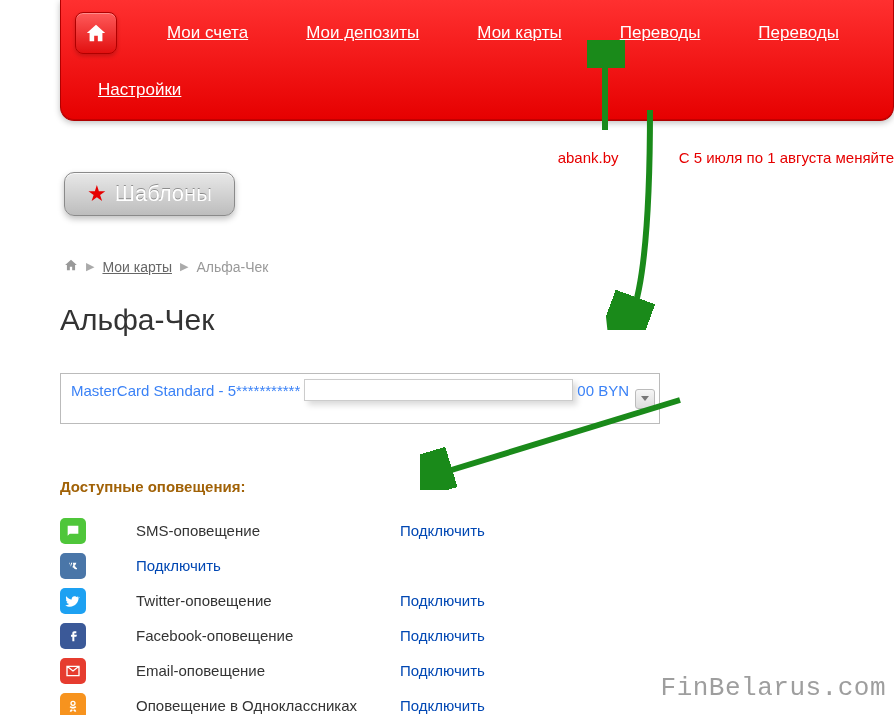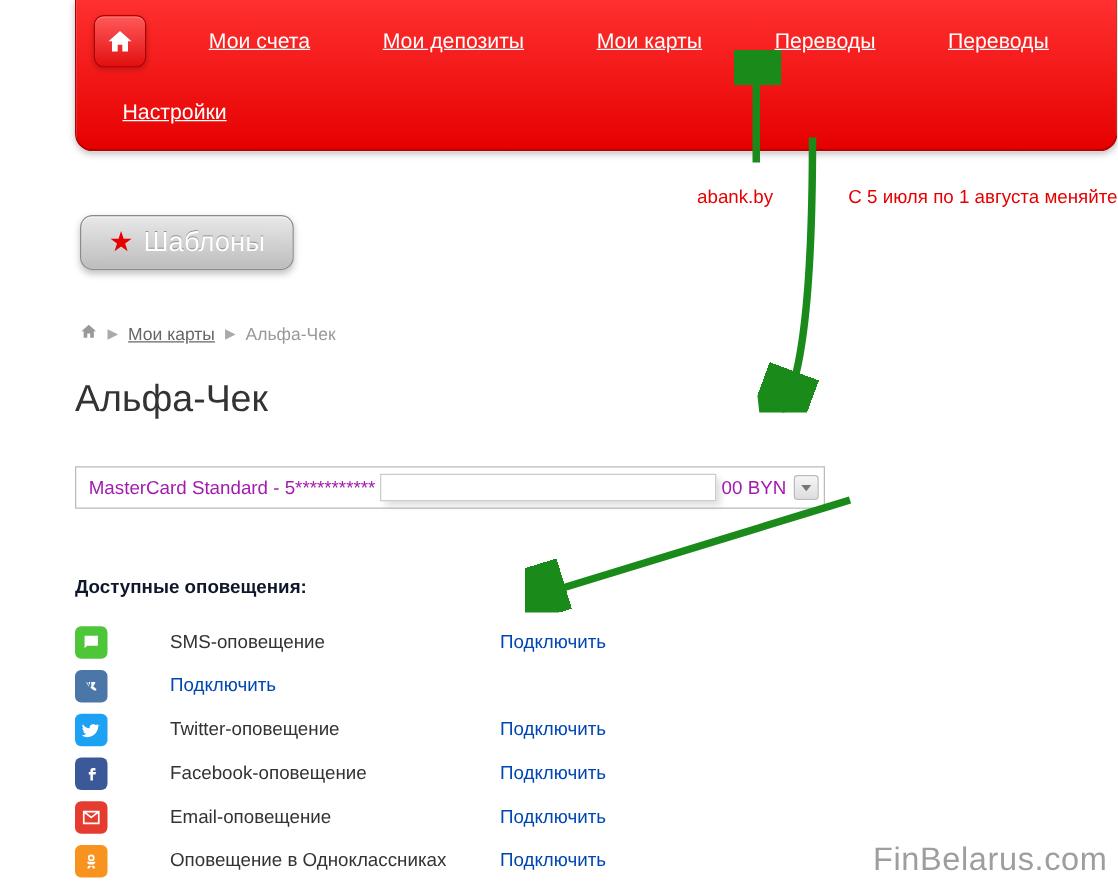--- a/index.html
+++ b/index.html
@@ -95,23 +95,23 @@
       font-weight: normal;
       color: #333;
     }
     .card-select {
       margin: 36px 0 0 60px;
       width: 600px;
       position: relative;
     }
     .select-box {
       border: 1px solid #bbb;
-      padding: 5px 30px 5px 10px;
-      font-size: 15px;
-      color: #a21caf;
+      padding: 5px 30px 22px 10px;
+      font-size: 15px;
+      color: #3b82f6;
       background: #fff;
       cursor: pointer;
       display: flex;
       align-items: center;
       position: relative;
     }
     .select-box .hidden-mid {
       background: #fff;
       border: 1px solid #ccc;
       height: 22px;
@@ -136,21 +136,21 @@
     .select-box .dd-arrow::after{
       content:"";
       border-left:4px solid transparent;
       border-right:4px solid transparent;
       border-top:5px solid #777;
     }
     .section-title {
       margin: 54px 0 0 60px;
       font-size: 15px;
       font-weight: bold;
-      color: #0f172a;
+      color: #a16207;
     }
     .notif-table {
       margin: 18px 0 0 60px;
     }
     .notif-row {
       display: flex;
       align-items: center;
       height: 35px;
       gap: 36px;
     }
@@ -180,21 +180,21 @@
       color: #0047b3;
       cursor: pointer;
       font-size: 15px;
     }
     .watermark {
       position: absolute;
       right: 8px;
       bottom: 12px;
       font-size: 26px;
       color: #9e9e9e;
-      font-family: Liberation Sans, sans-serif;
+      font-family: Liberation Mono, monospace;
       letter-spacing: 0.5px;
     }
     
     .arrow {
       position: absolute;
       stroke: #1a8a1a;
       stroke-width: 6;
       fill: none;
       pointer-events: none;
     }

